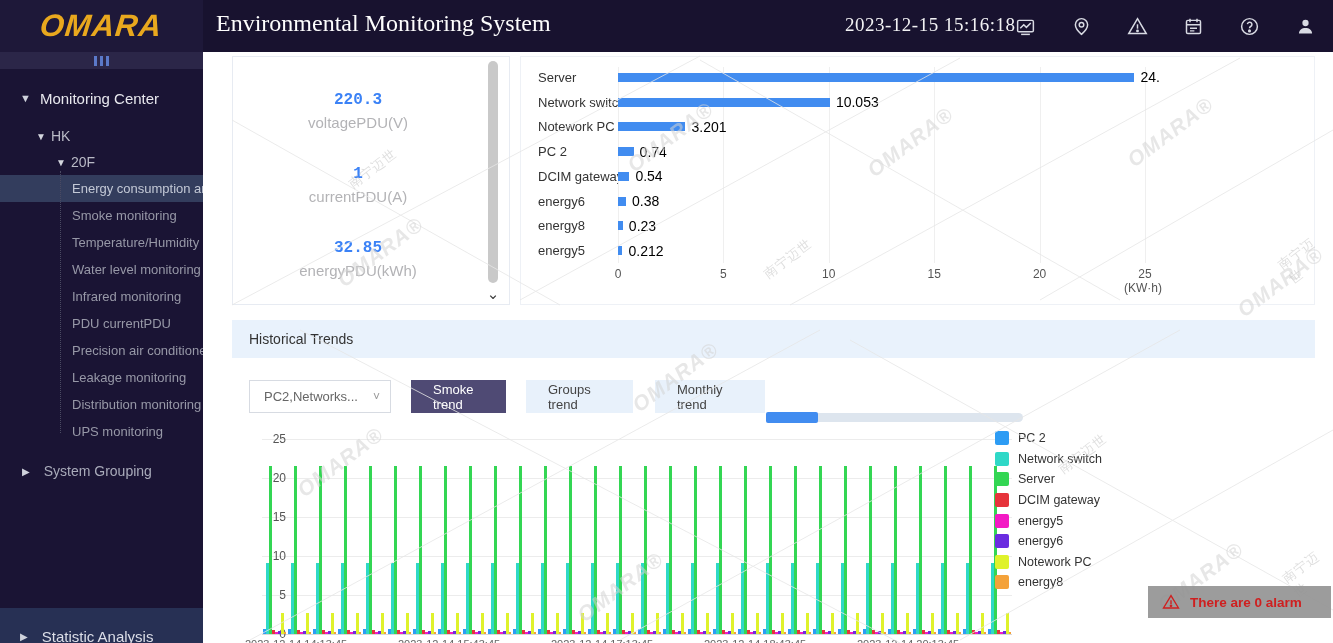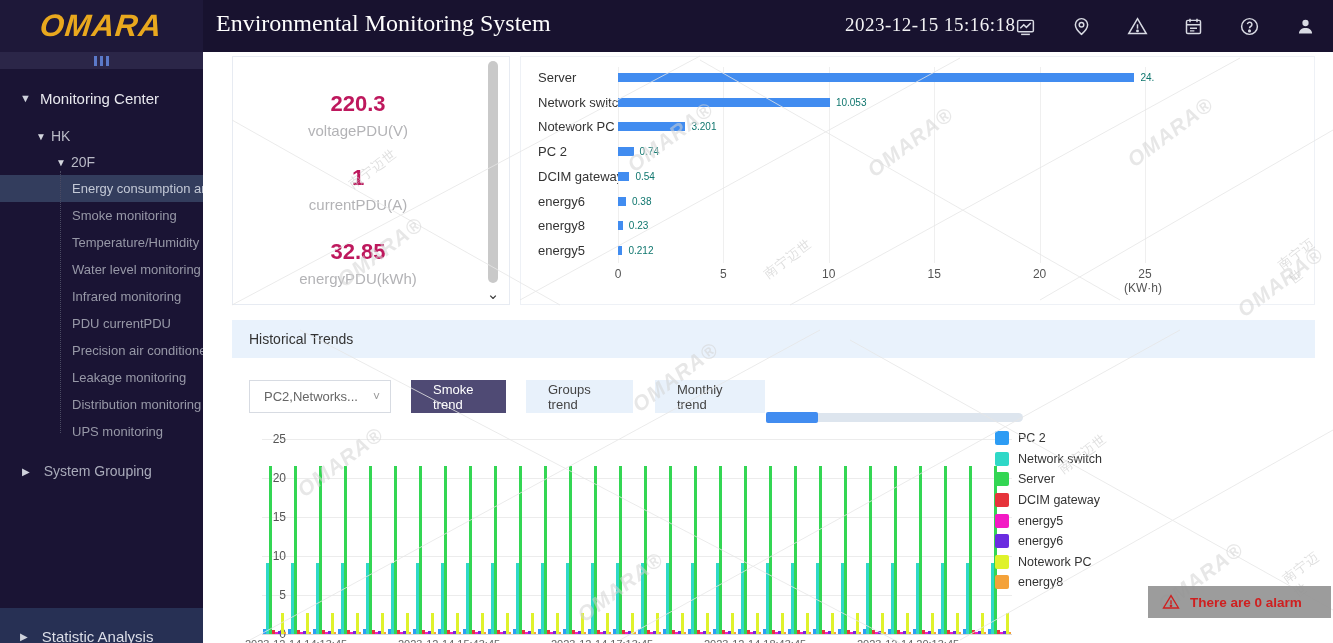--- a/index.html
+++ b/index.html
@@ -52,37 +52,37 @@
   .side-row2 .tri, .bottom-item .tri { font-size:10px; color:#cfd2dc; margin-right:14px; }
   .side-bottom { position:absolute; left:0; bottom:0; top:556px; width:203px; background:#273054; }
   .bottom-item { display:flex; align-items:center; padding-left:20px; height:36px; color:#dcdee8;
                  font-size:15px; cursor:pointer; }
 
   
   .card { position:absolute; background:#fff; border:1px solid #e7ebf2; }
   
   .stats-card { left:232px; top:56px; width:278px; height:249px; }
   .stat-block { position:absolute; left:0; width:250px; text-align:center; }
-  .stat-value { font-size:22px; font-weight:bold; color:#be185d; }
+  .stat-value { font-size:16px; font-weight:bold; color:#3b82f6;font-family:Liberation Mono, monospace; }
   .stat-label { font-size:15px; color:#b3b3b6; margin-top:5px; }
   .vscroll-thumb { position:absolute; right:11px; top:4px; width:10px; height:222px;
                    background:#c9c9c9; border-radius:5px; cursor:pointer; }
   .vscroll-arrow { position:absolute; right:8px; bottom:0px; width:16px; height:16px; color:#3a3a3a;
                    font-size:15px; line-height:12px; text-align:center; cursor:pointer; }
 
   
   .hbar-card { left:520px; top:56px; width:795px; height:249px; border-color:#eef1f6; }
   .hbar-grid { position:absolute; left:97px; top:10px; width:527px; height:196px; }
   .hbar-grid i { position:absolute; top:0; bottom:0; border-left:1px solid #efefef; }
   .hbar-rows { position:absolute; left:17px; top:8px; right:10px; height:198px;
                display:flex; flex-direction:column; }
   .hrow { flex:1; display:flex; align-items:center; }
   .hrow .hlabel { width:80px; font-size:13px; color:#333; white-space:nowrap; overflow:hidden; }
   .hrow .hbar { height:9px; background:#418cf0; }
-  .hrow .hval { font-size:10px; color:#0f766e; margin-left:6px; white-space:nowrap; }
+  .hrow .hval { font-size:14px; color:#000000; margin-left:6px; white-space:nowrap; }
   .hbar-ticks { position:absolute; left:0; top:210px; width:100%; height:14px; }
   .hbar-ticks span { position:absolute; transform:translateX(-50%); font-size:12px; color:#555; }
   .hbar-unit { position:absolute; top:224px; font-size:12px; color:#555; transform:translateX(-50%); }
 
   
   .hist-card { left:232px; top:320px; width:1083px; height:323px; border:none; overflow:hidden; }
   .hist-band { position:absolute; left:0; top:0; width:100%; height:38px; background:#e9f2fc;
                display:flex; align-items:center; padding-left:17px; font-size:14px; color:#333; }
   .selector { position:absolute; left:17px; top:60px; width:142px; height:33px; background:#fff;
               border:1px solid #d7dbe2; display:flex; align-items:center; padding:0 10px 0 14px;

